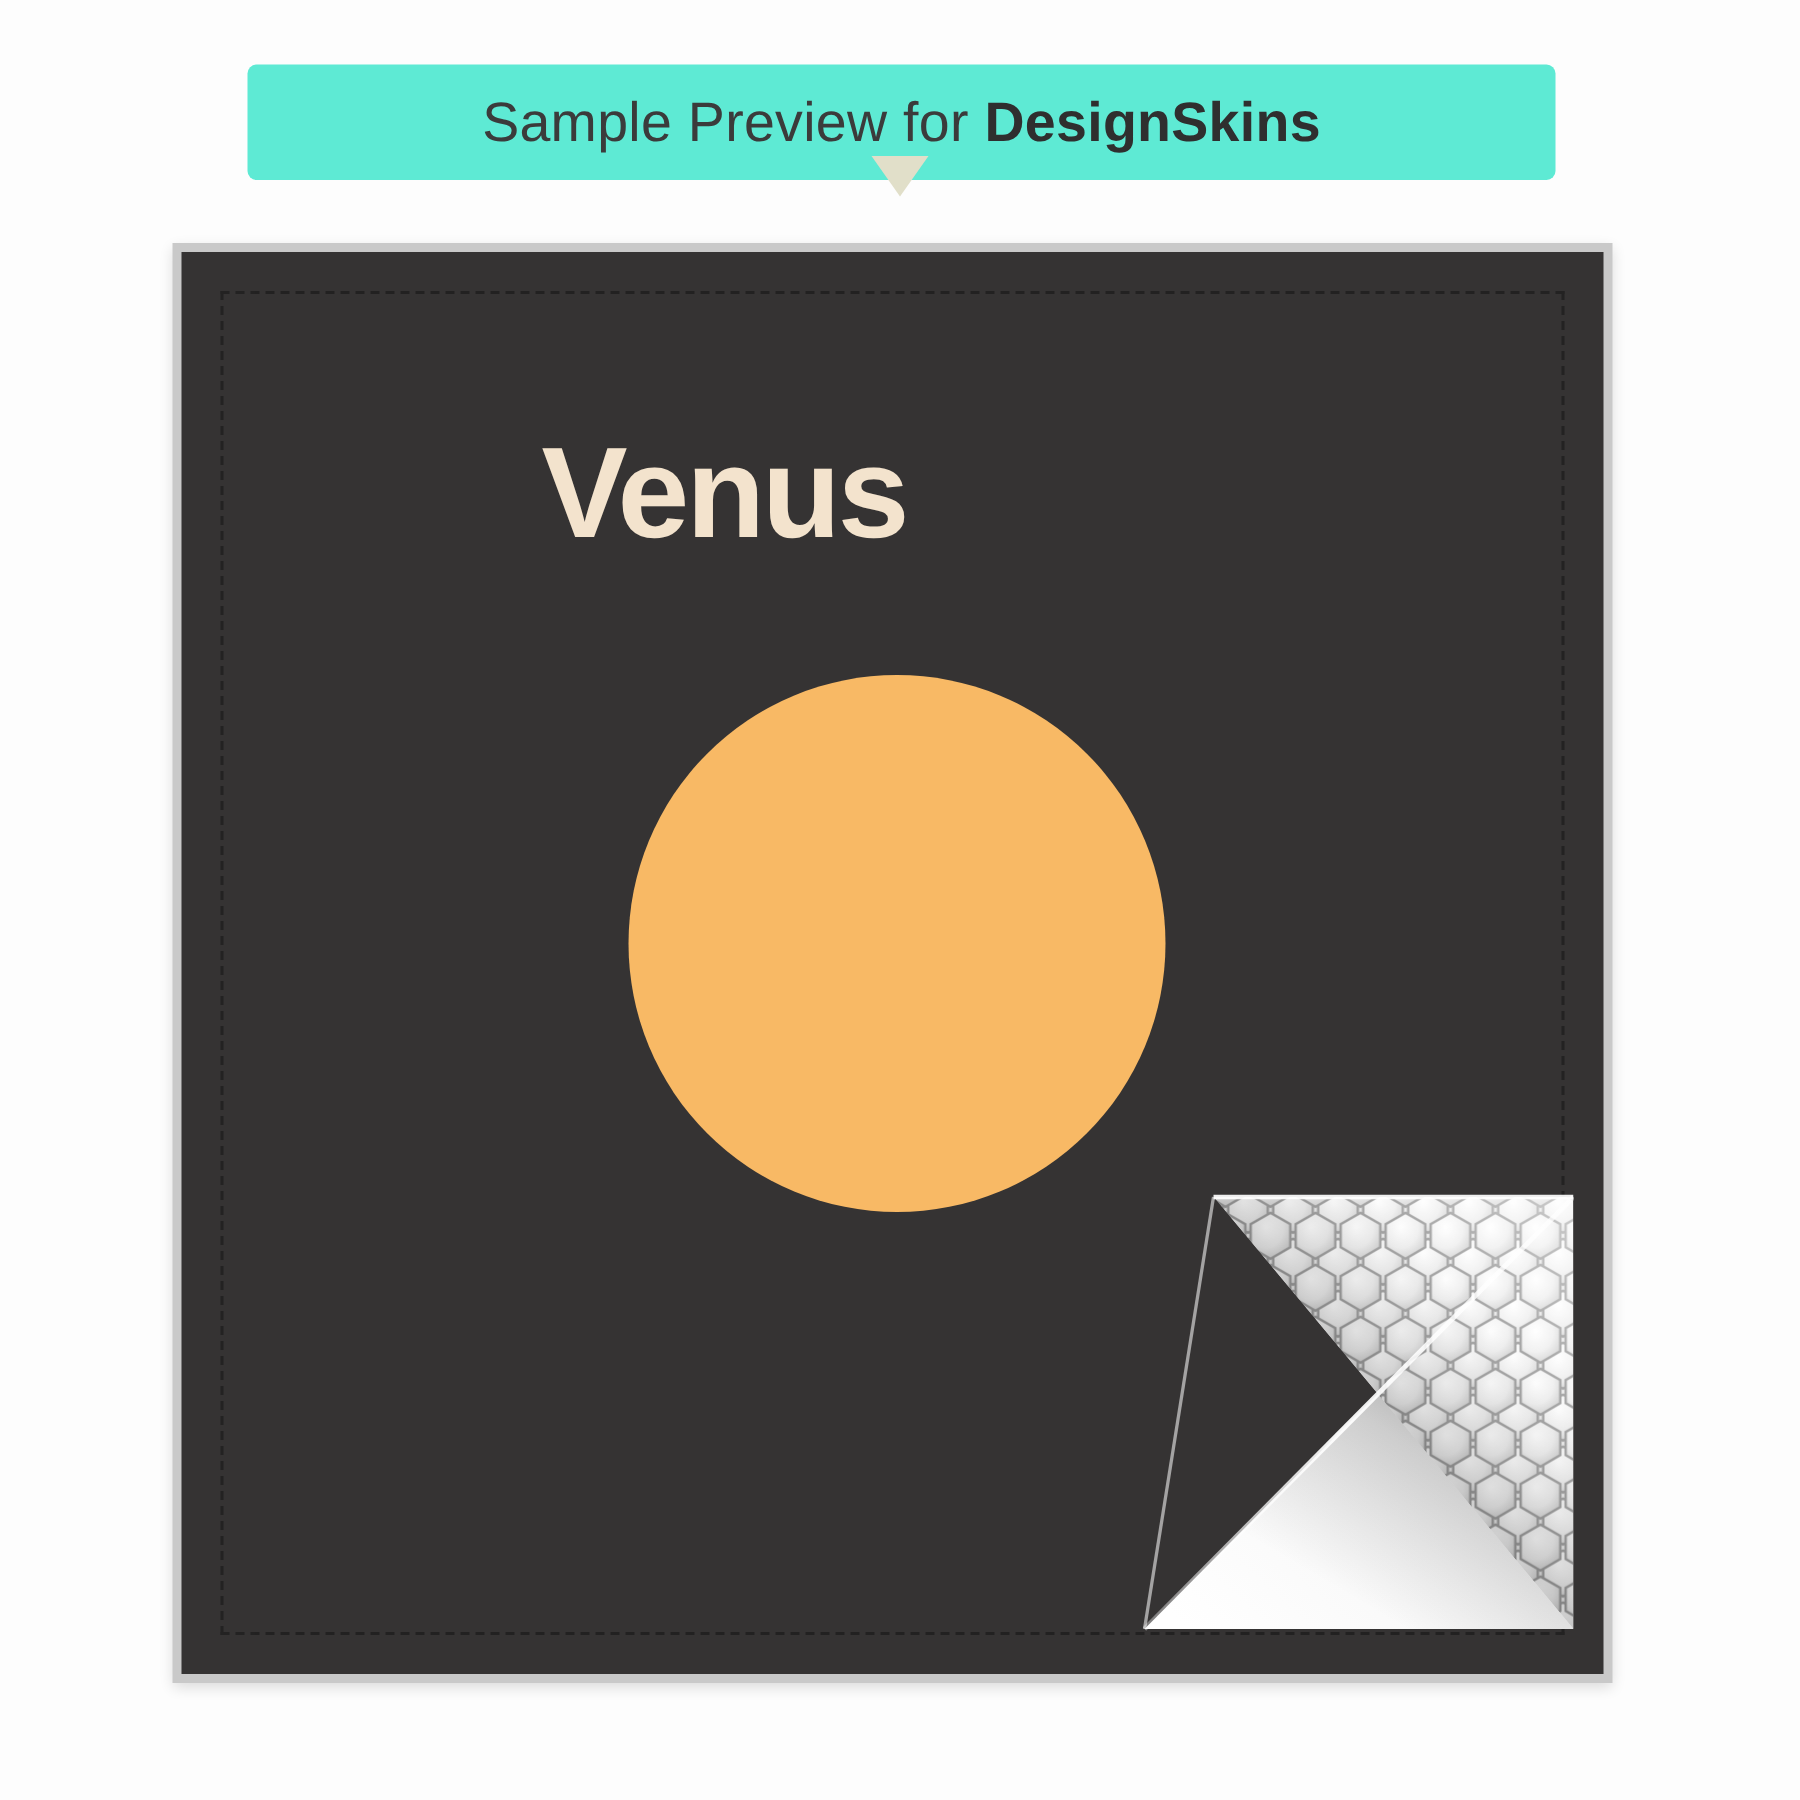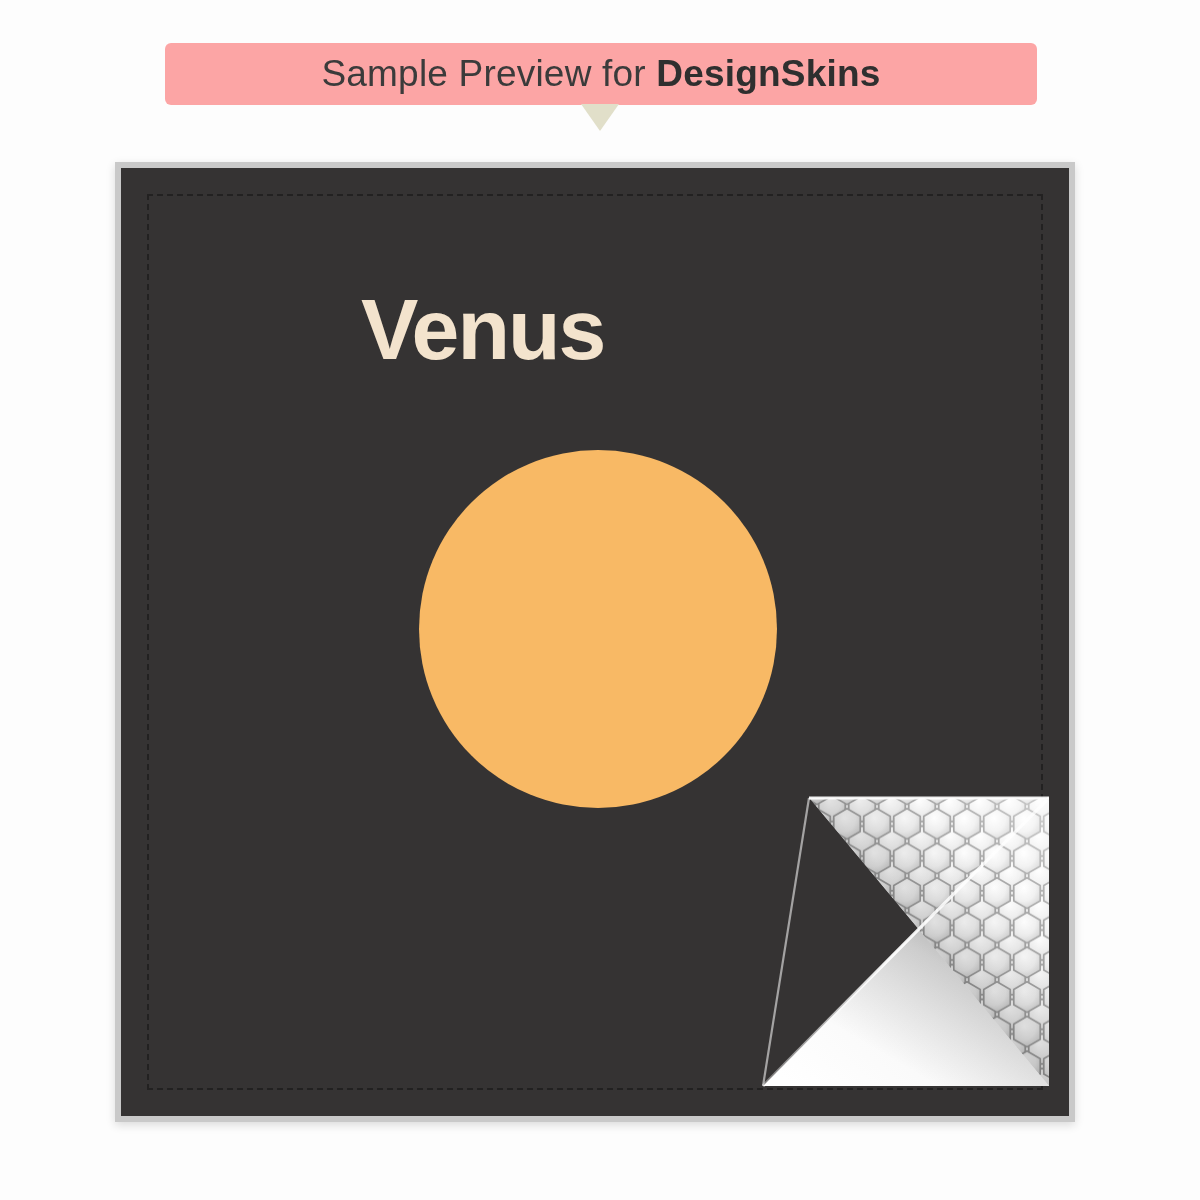--- a/index.html
+++ b/index.html
@@ -14,22 +14,22 @@
     overflow: hidden;
     position: relative;
   }
 
   
   #preview-banner {
     position: absolute;
     left: 165px;
     top: 43px;
     width: 872px;
-    height: 62px;
-    background: #fca5a5;
+    height: 77px;
+    background: #5eead4;
     border-radius: 6px;
     display: flex;
     align-items: center;
     justify-content: center;
   }
   #preview-banner .banner-text {
     font-size: 37px;
     color: #3b3b3b;
     font-family: "Liberation Sans", sans-serif;
     letter-spacing: 0.2px;

